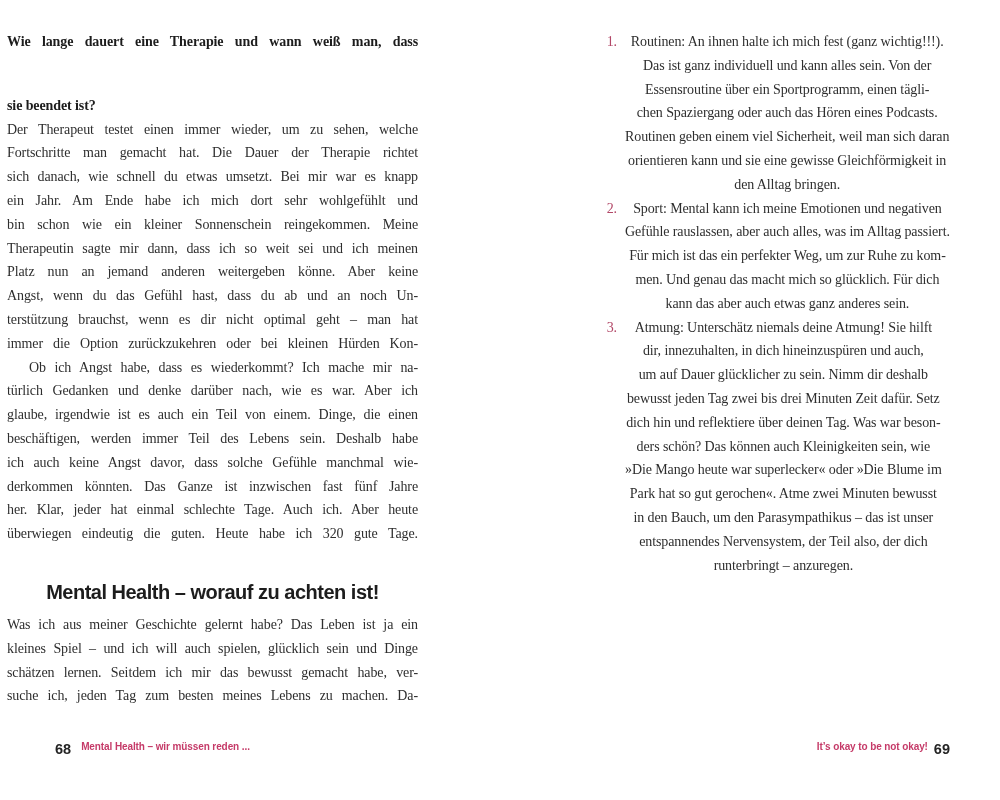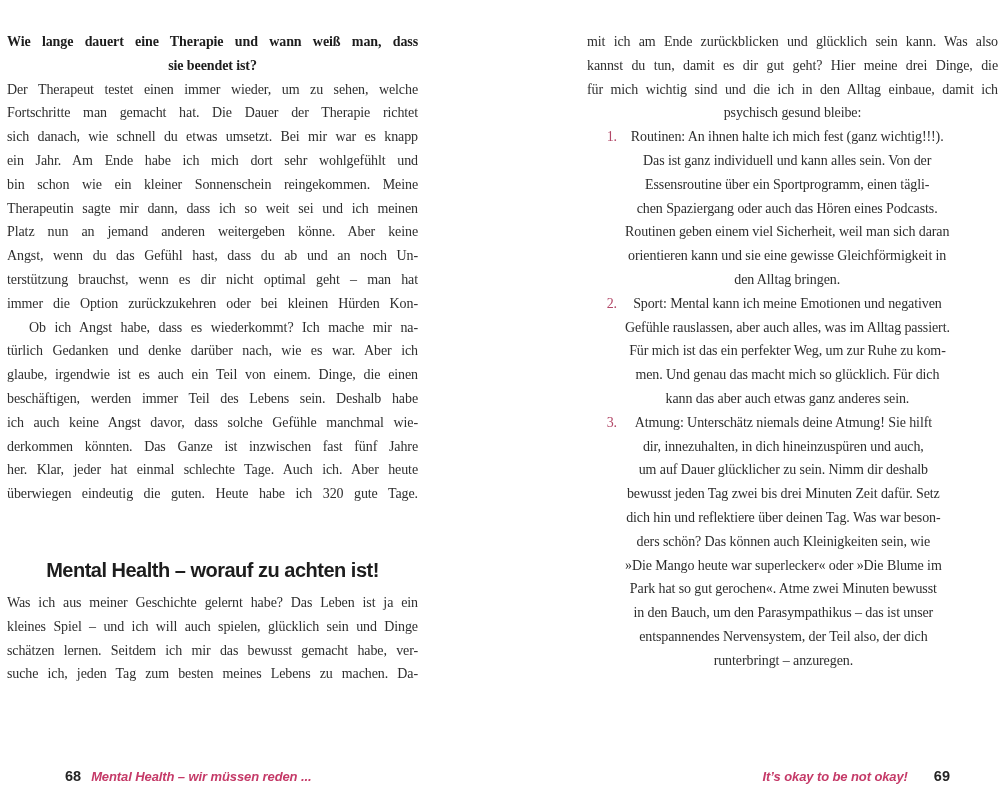--- a/index.html
+++ b/index.html
@@ -21,64 +21,62 @@
   }
   .col-left  { left: 7px; }
   .col-right { left: 587px; }
 
   
   .just {
     white-space: pre-line;
     text-align: justify;
     text-align-last: justify;
   }
-  .lastline { text-align: center; white-space: pre-line; }
+  .lastline { text-align: left; white-space: pre-line; margin-top: 40px; }
   .para { margin: 0; }
   .para.indent .just { text-indent: 22px; }
 
   .q-heading { font-weight: 700; color: #1c1c1c; }
 
   .section-heading {
     font-family: "Liberation Sans", sans-serif;
     font-weight: 700;
     font-size: 20px;
     line-height: 24px;
     letter-spacing: -0.5px;
     text-align: center;
     color: #1d1d1d;
-    margin: 52px 0 9px 0;
+    margin: 34px 0 9px 0;
   }
 
   ol.num-list { list-style: none; margin: 0; padding: 0; }
   li.list-item { display: flex; align-items: flex-start; }
   .li-num {
     width: 30px; min-width: 30px;
     text-align: right;
     color: #b24767;
   }
   .li-gap { width: 8px; min-width: 8px; }
   .li-text { white-space: pre-line; text-align: center; }
 
   .footer {
     position: absolute;
-    top: 768px;
+    top: 741px;
     display: flex;
-    align-items: center;
+    align-items: flex-start;
     font-family: "Liberation Sans", sans-serif;
     font-weight: 700;
-    margin-left: 10px;
   }
   .footer-left  { left: 55px;  gap: 10px; }
-  .footer-right { right: 50px; gap: 26px; }
+  .footer-right { right: 50px; gap: 6px; }
   .pagenum { font-size: 14.5px; color: #242424; letter-spacing: 0; }
   .chapter-title {
-    font-size: 13px;
+    font-size: 10px;
     color: #c53a68;
     letter-spacing: -0.1px;
-    font-style: italic;
   }
 </style>
 </head>
 <body>
 
 <div class="col col-left">
 
   <div class="q-heading">
     <div class="just">Wie lange dauert eine Therapie und wann weiß man, dass</div>
     <div class="lastline">sie beendet ist?</div>
@@ -120,24 +118,20 @@
 </div>
 
 <div class="footer footer-left">
   <span class="pagenum">68</span>
   <span class="chapter-title">Mental Health – wir müssen reden ...</span>
 </div>
 
 <div class="col col-right">
 
   <div class="para">
-    <div class="just">mit ich am Ende zurückblicken und glücklich sein kann. Was also
-kannst du tun, damit es dir gut geht? Hier meine drei Dinge, die
-für mich wichtig sind und die ich in den Alltag einbaue, damit ich</div>
-    <div class="lastline">psychisch gesund bleibe:</div>
   </div>
 
   <ol class="num-list">
     <li class="list-item">
       <span class="li-num">1.</span>
       <span class="li-gap"></span>
       <div class="li-text">Routinen: An ihnen halte ich mich fest (ganz wichtig!!!).
 Das ist ganz individuell und kann alles sein. Von der
 Essensroutine über ein Sportprogramm, einen tägli-
 chen Spaziergang oder auch das Hören eines Podcasts.

